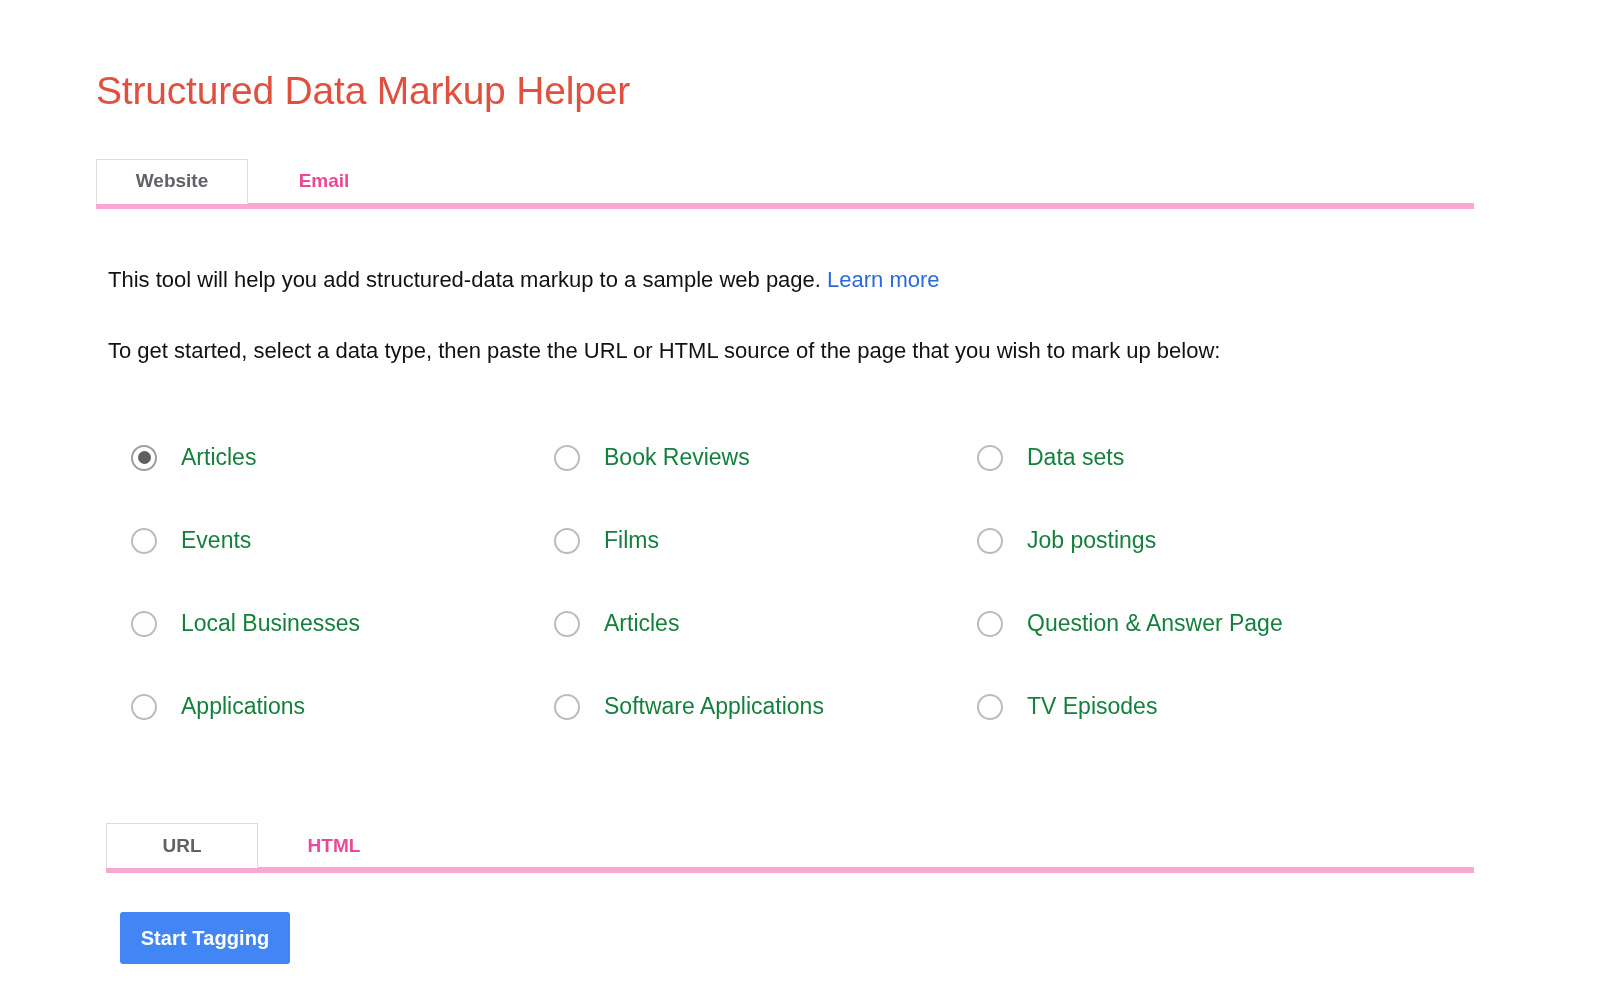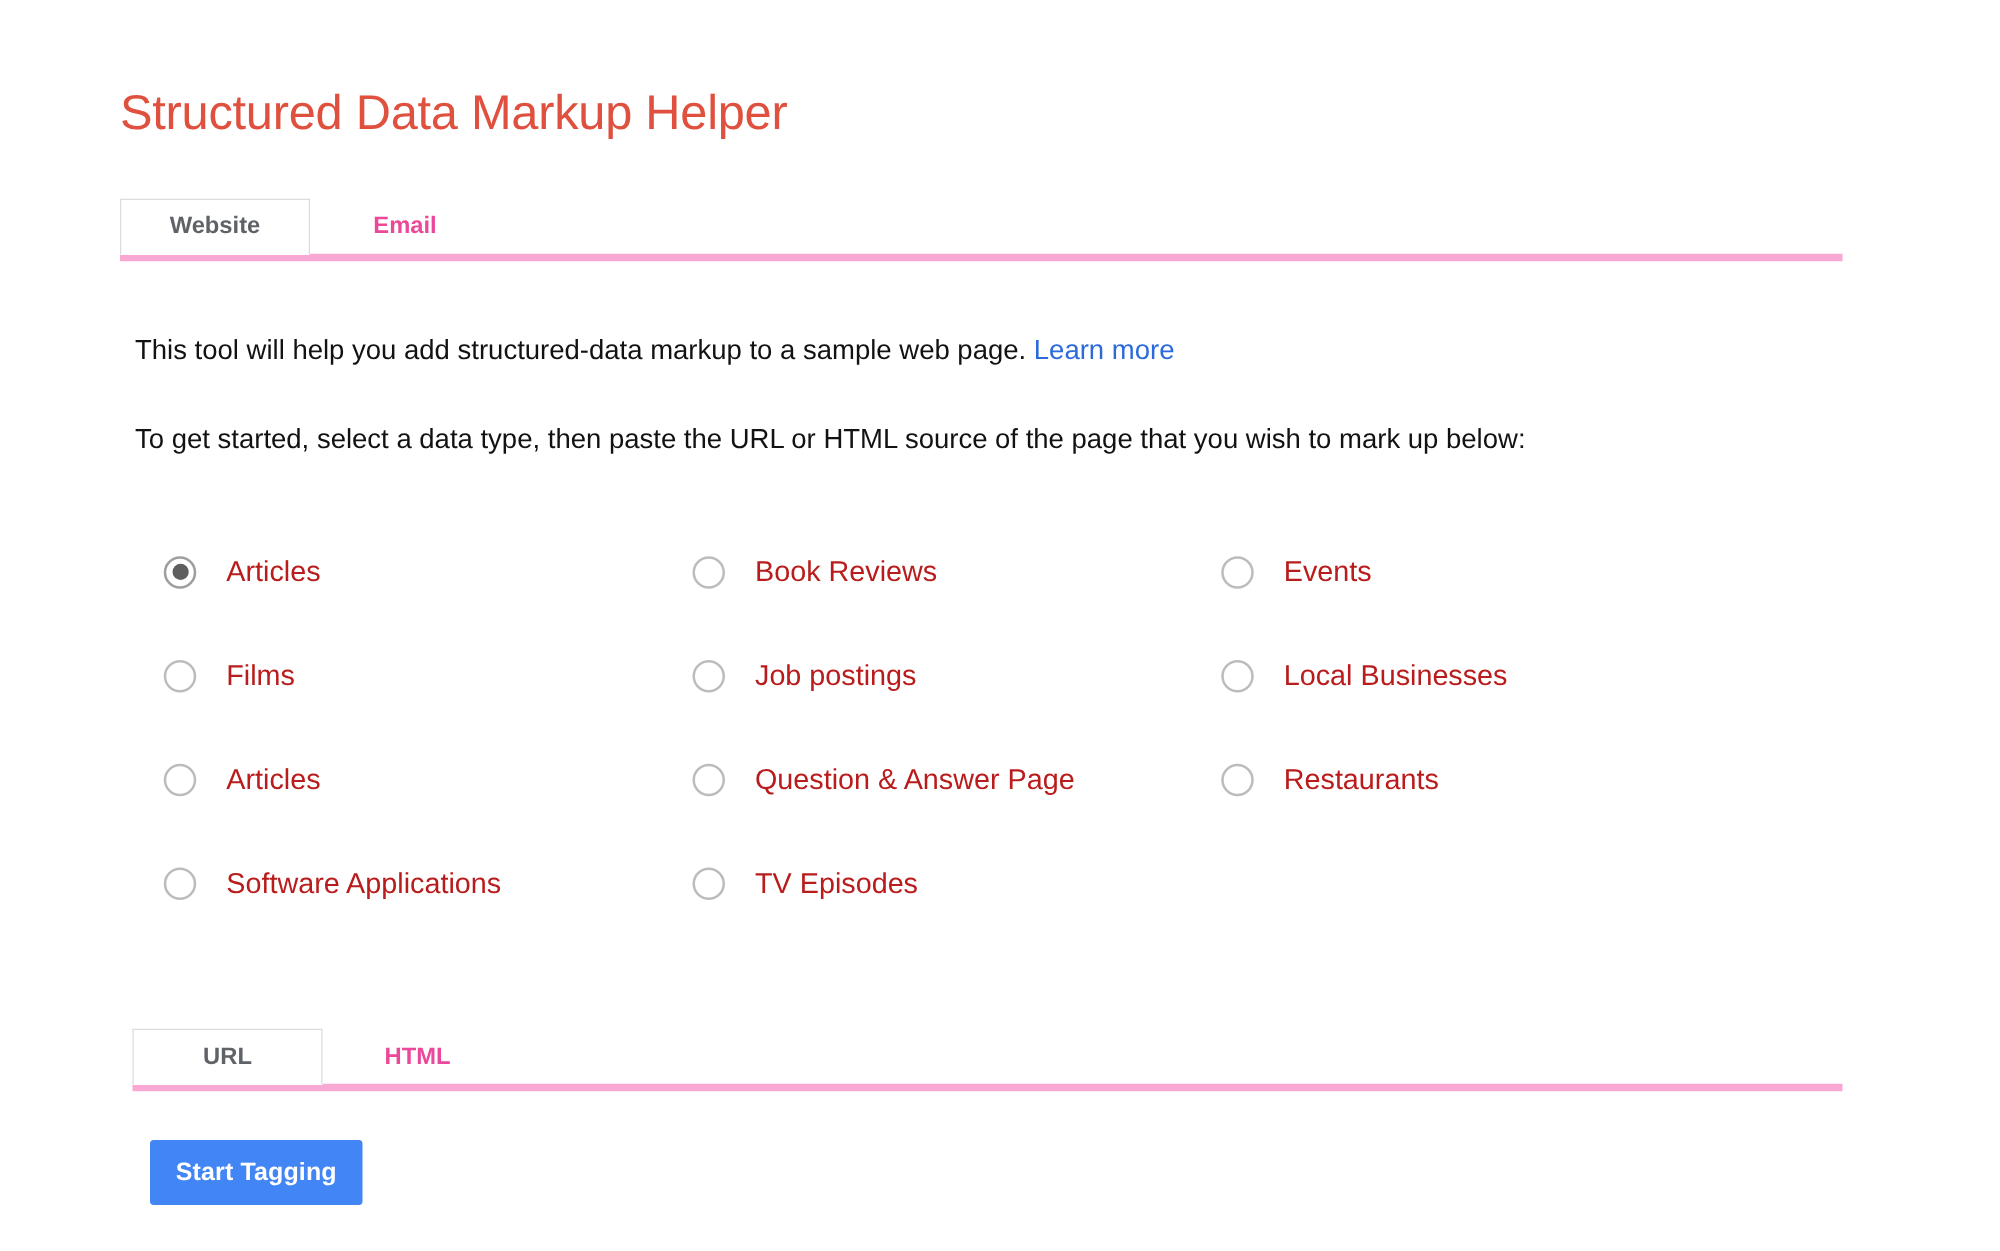--- a/index.html
+++ b/index.html
@@ -130,21 +130,21 @@
     top: 50%;
     width: 13px;
     height: 13px;
     margin-left: -6.5px;
     margin-top: -6.5px;
     border-radius: 50%;
     background: #5f5f5f;
   }
   .radio-item .rlabel {
     font-size: 23px;
-    color: #b91c1c;
+    color: #15803d;
     margin-left: 24px;
     line-height: 1;
   }
 
   
   .source-tabs {
     margin-top: 75px;
     margin-left: 10px;
   }
 
@@ -212,20 +212,24 @@
     <div class="radio-grid">
 
       <div class="radio-item checked">
         <span class="knob"></span>
         <span class="rlabel">Articles</span>
       </div>
       <div class="radio-item">
         <span class="knob"></span>
         <span class="rlabel">Book Reviews</span>
       </div>
+      <div class="radio-item">
+        <span class="knob"></span>
+        <span class="rlabel">Data sets</span>
+      </div>
 
       <div class="radio-item">
         <span class="knob"></span>
         <span class="rlabel">Events</span>
       </div>
       <div class="radio-item">
         <span class="knob"></span>
         <span class="rlabel">Films</span>
       </div>
       <div class="radio-item">
@@ -241,21 +245,21 @@
         <span class="knob"></span>
         <span class="rlabel">Articles</span>
       </div>
       <div class="radio-item">
         <span class="knob"></span>
         <span class="rlabel">Question &amp; Answer Page</span>
       </div>
 
       <div class="radio-item">
         <span class="knob"></span>
-        <span class="rlabel">Restaurants</span>
+        <span class="rlabel">Applications</span>
       </div>
       <div class="radio-item">
         <span class="knob"></span>
         <span class="rlabel">Software Applications</span>
       </div>
       <div class="radio-item">
         <span class="knob"></span>
         <span class="rlabel">TV Episodes</span>
       </div>
 

